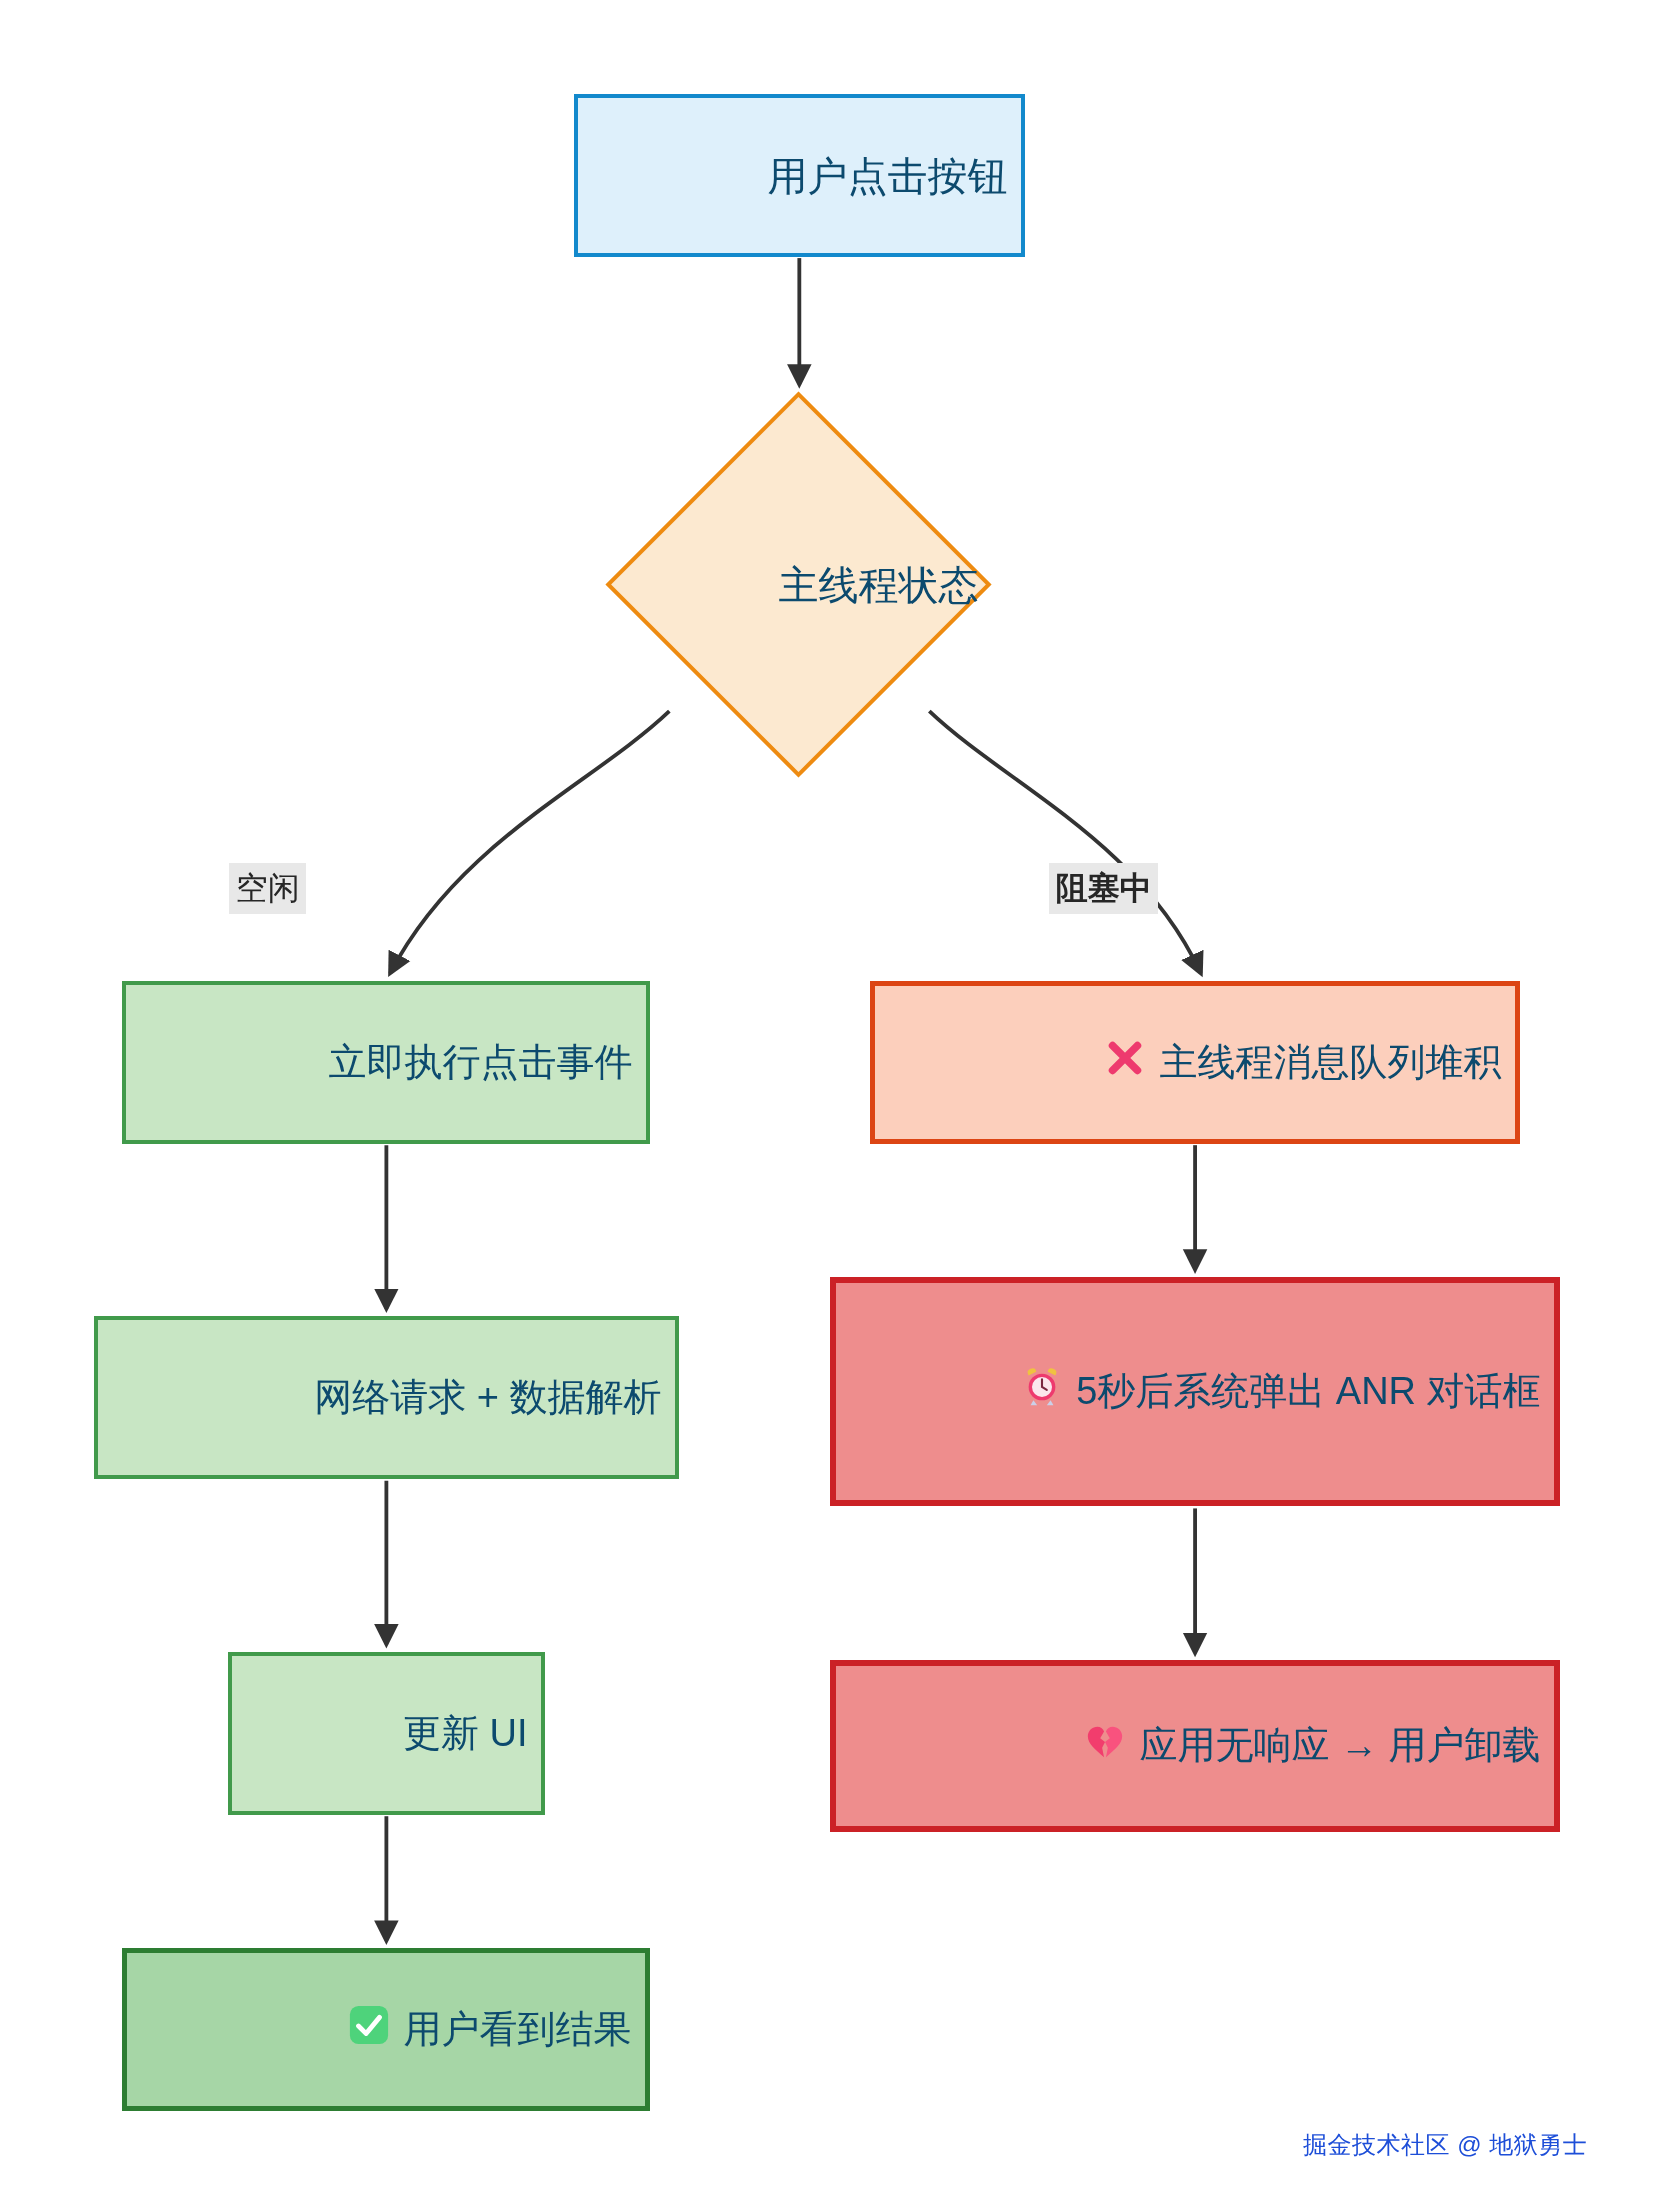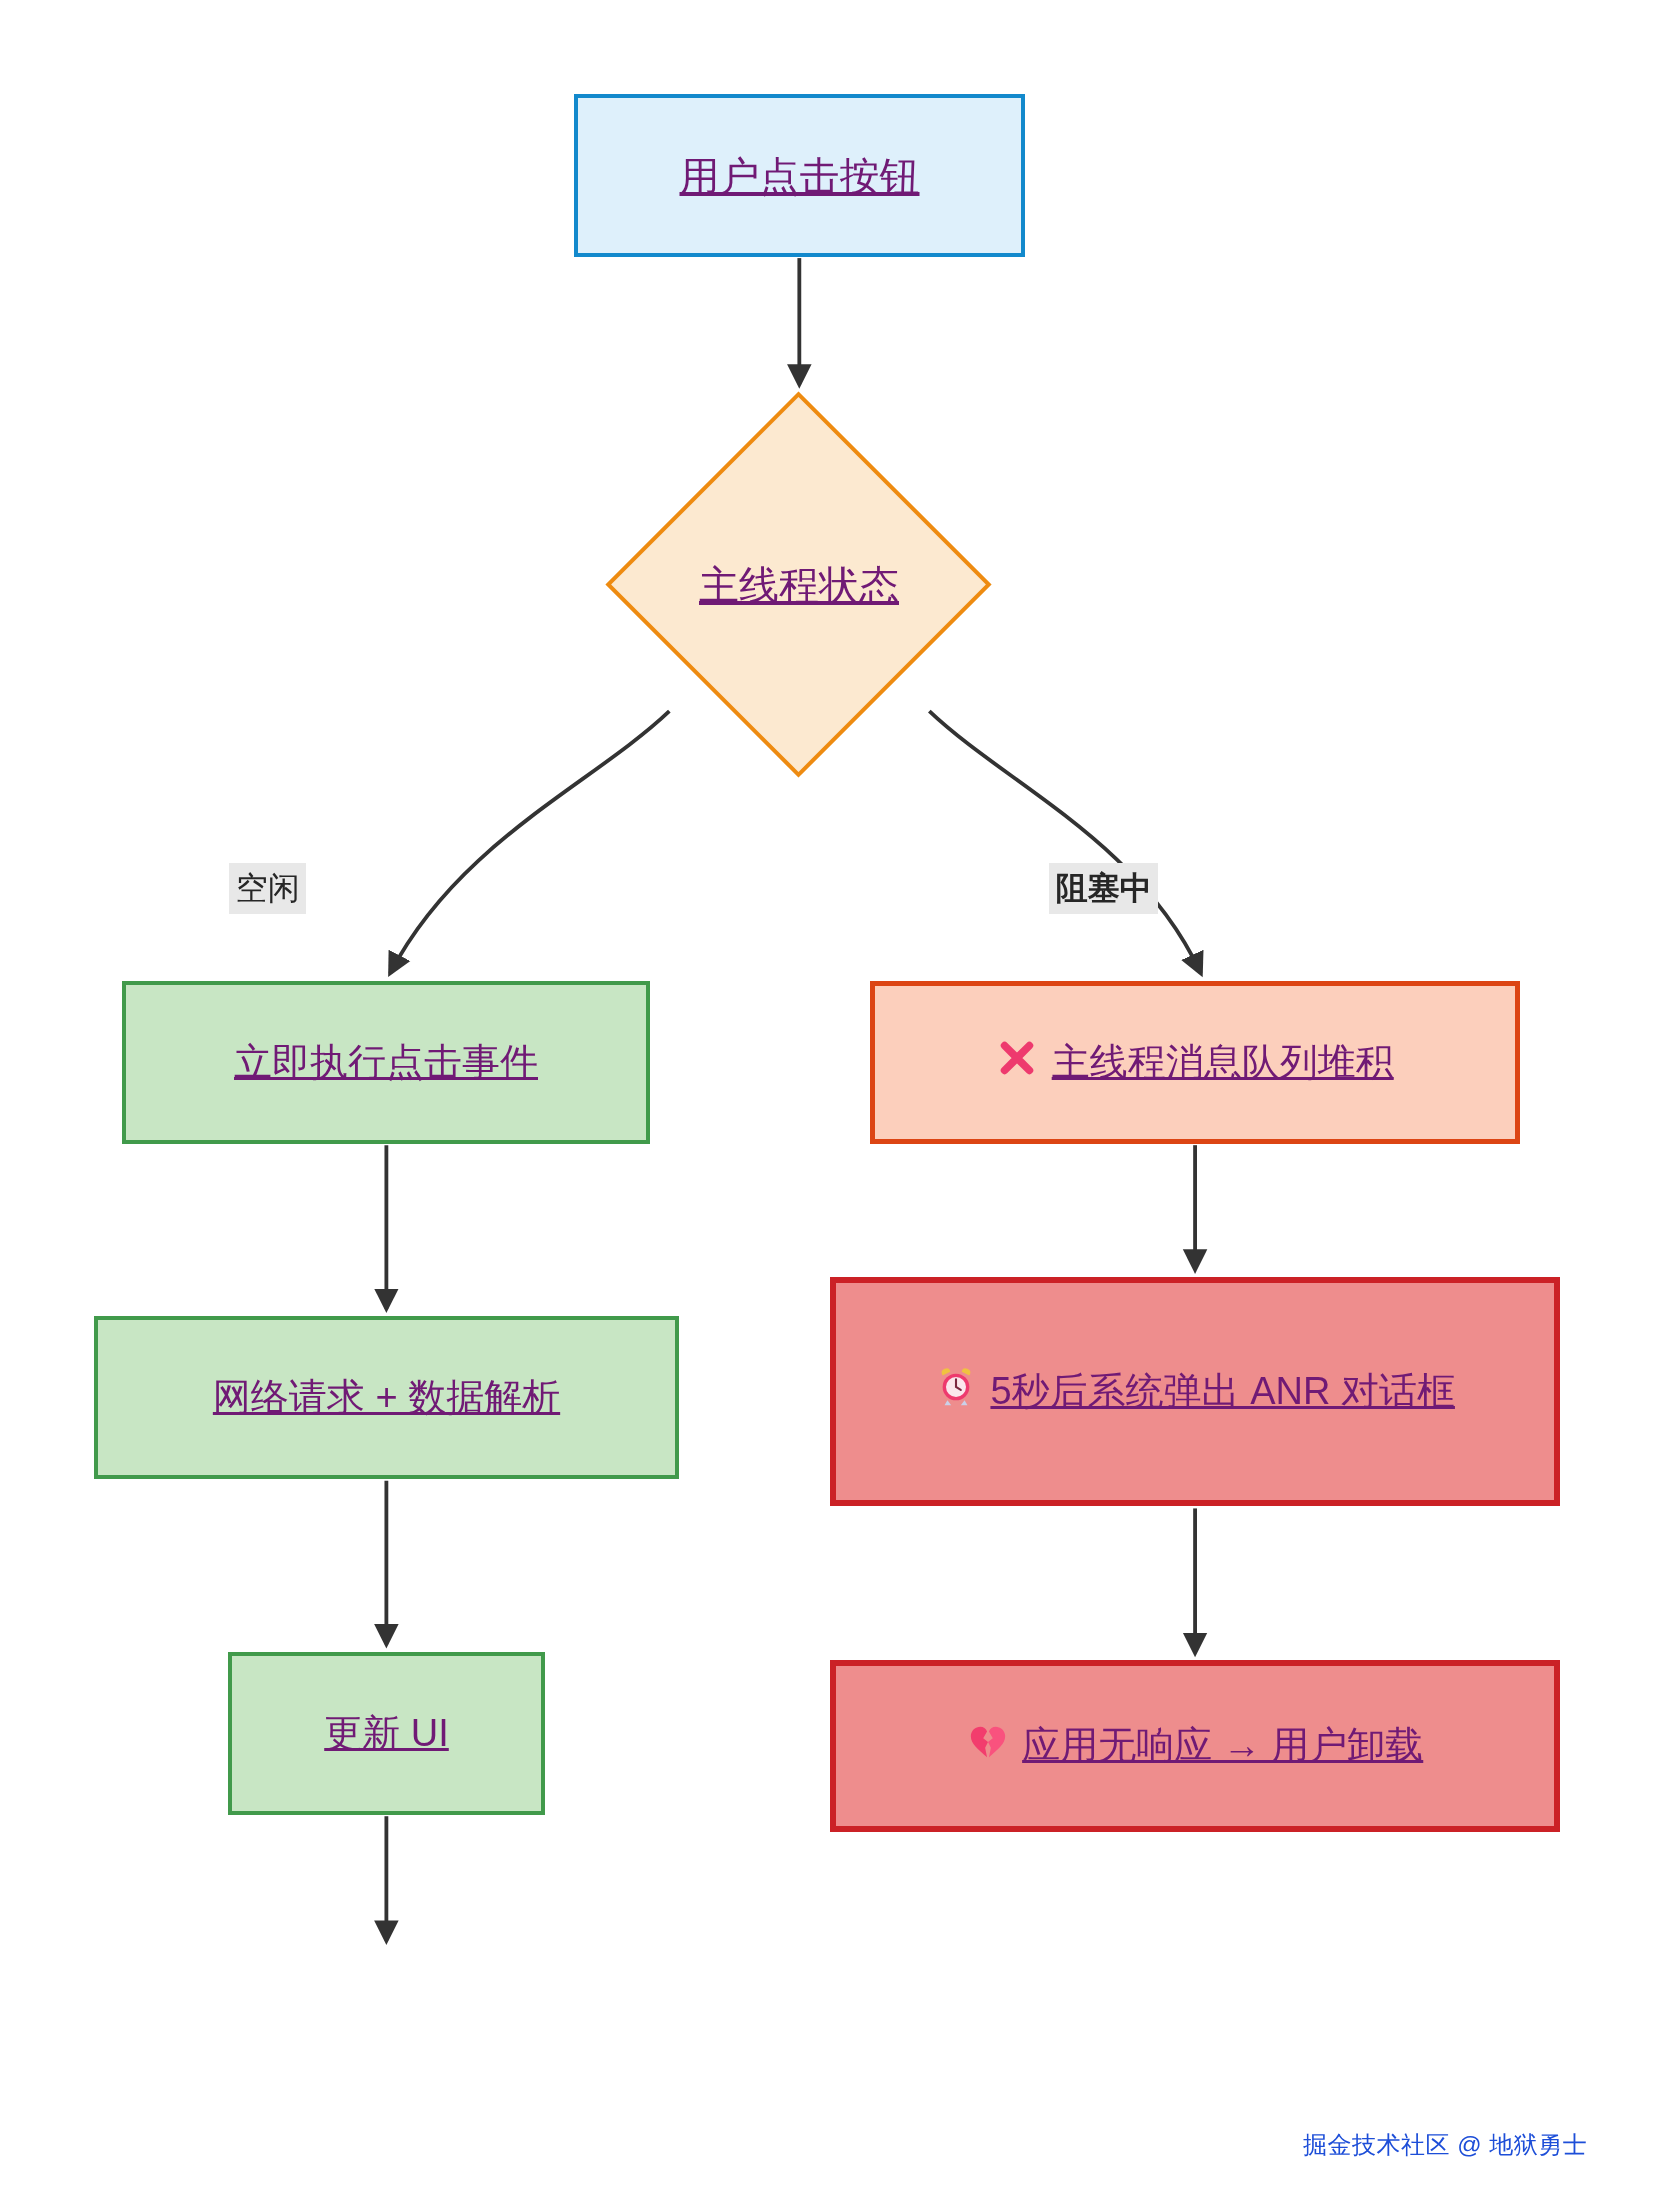--- a/index.html
+++ b/index.html
@@ -24,26 +24,25 @@
     top: 0;
     width: 1678px;
     height: 2211px;
     pointer-events: none;
   }
   .node {
     position: absolute;
     box-sizing: border-box;
     display: flex;
     align-items: center;
-    justify-content: center;
+    justify-content: flex-end;
     text-align: center;
-    color: #701a75;
+    color: #0c4a6e;
     line-height: 1.35;
     z-index: 2;
-    text-decoration: underline;
   }
   .node .label {
     display: block;
     padding: 0 13.4px;
   }
 
   
   .n-start {
     left: 574px;
     top: 94px;
@@ -196,20 +195,30 @@
   </div>
 
   <div class="node n-green n-net">
     <span class="label">网络请求 + 数据解析</span>
   </div>
 
   <div class="node n-green n-ui">
     <span class="label">更新 UI</span>
   </div>
 
+  <div class="node n-green-dark n-seen">
+    <span class="label">
+      <span class="emoji">
+        <svg width="42" height="42" viewBox="0 0 44 44">
+          <rect x="2" y="2" width="40" height="40" rx="9" ry="9" fill="#4ED37B"></rect>
+          <path d="M 11 23 L 19 31 L 33 14" fill="none" stroke="#ffffff" stroke-width="5" stroke-linecap="round" stroke-linejoin="round"></path>
+        </svg>
+      </span><span>用户看到结果</span>
+    </span>
+  </div>
 
   <div class="node n-salmon n-queue">
     <span class="label">
       <span class="emoji">
         <svg width="42" height="42" viewBox="0 0 44 44">
           <path d="M 9 9 L 35 35 M 35 9 L 9 35" fill="none" stroke="#EE3A6E" stroke-width="8" stroke-linecap="round"></path>
         </svg>
       </span><span>主线程消息队列堆积</span>
     </span>
   </div>

